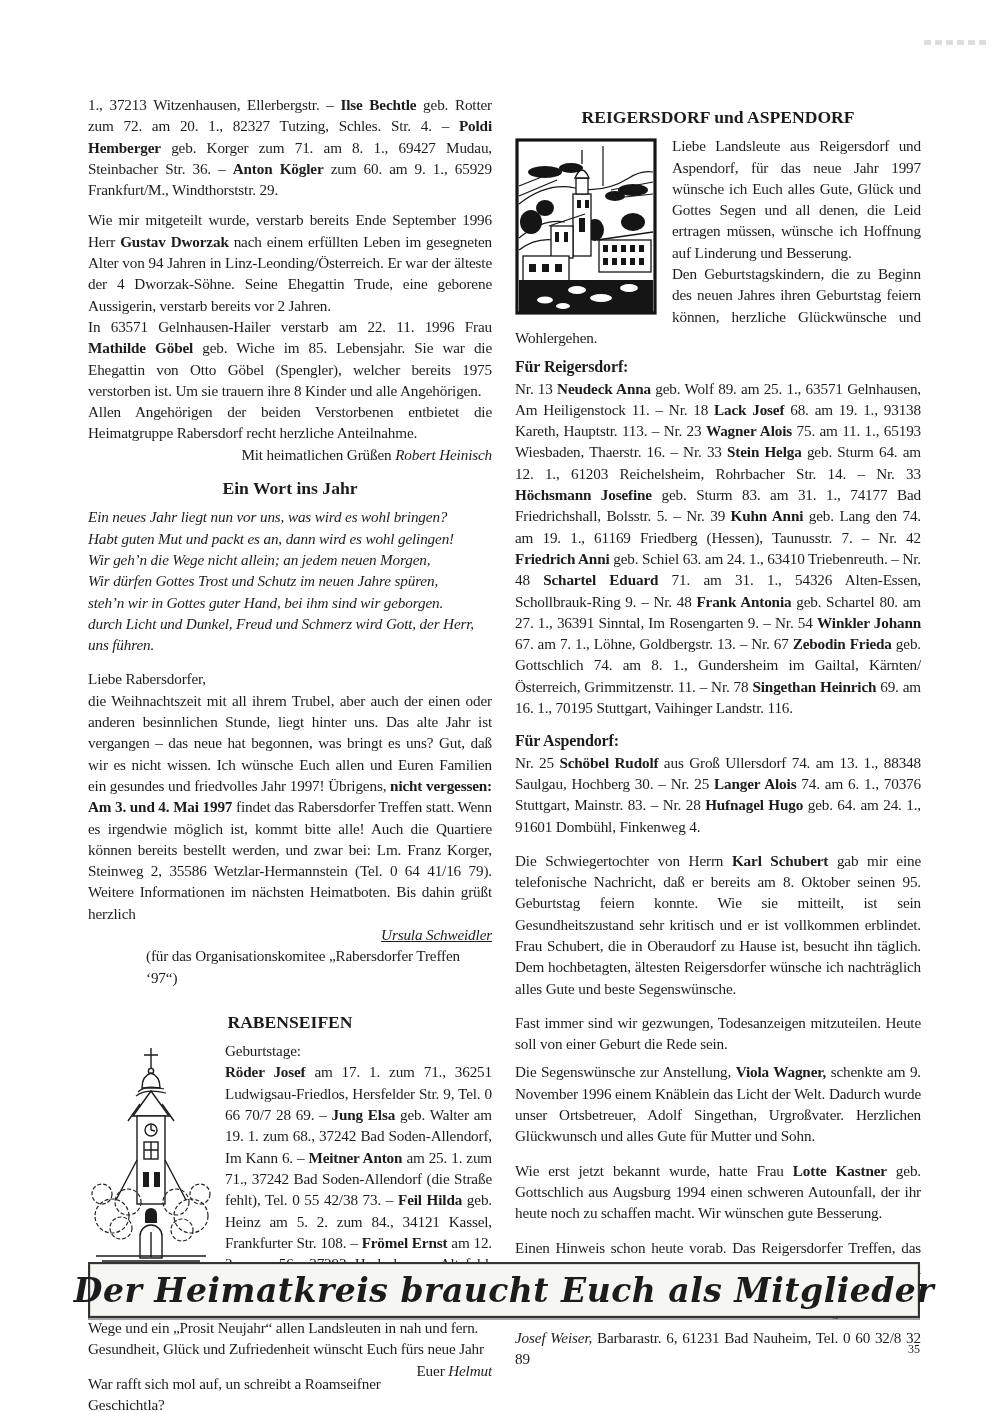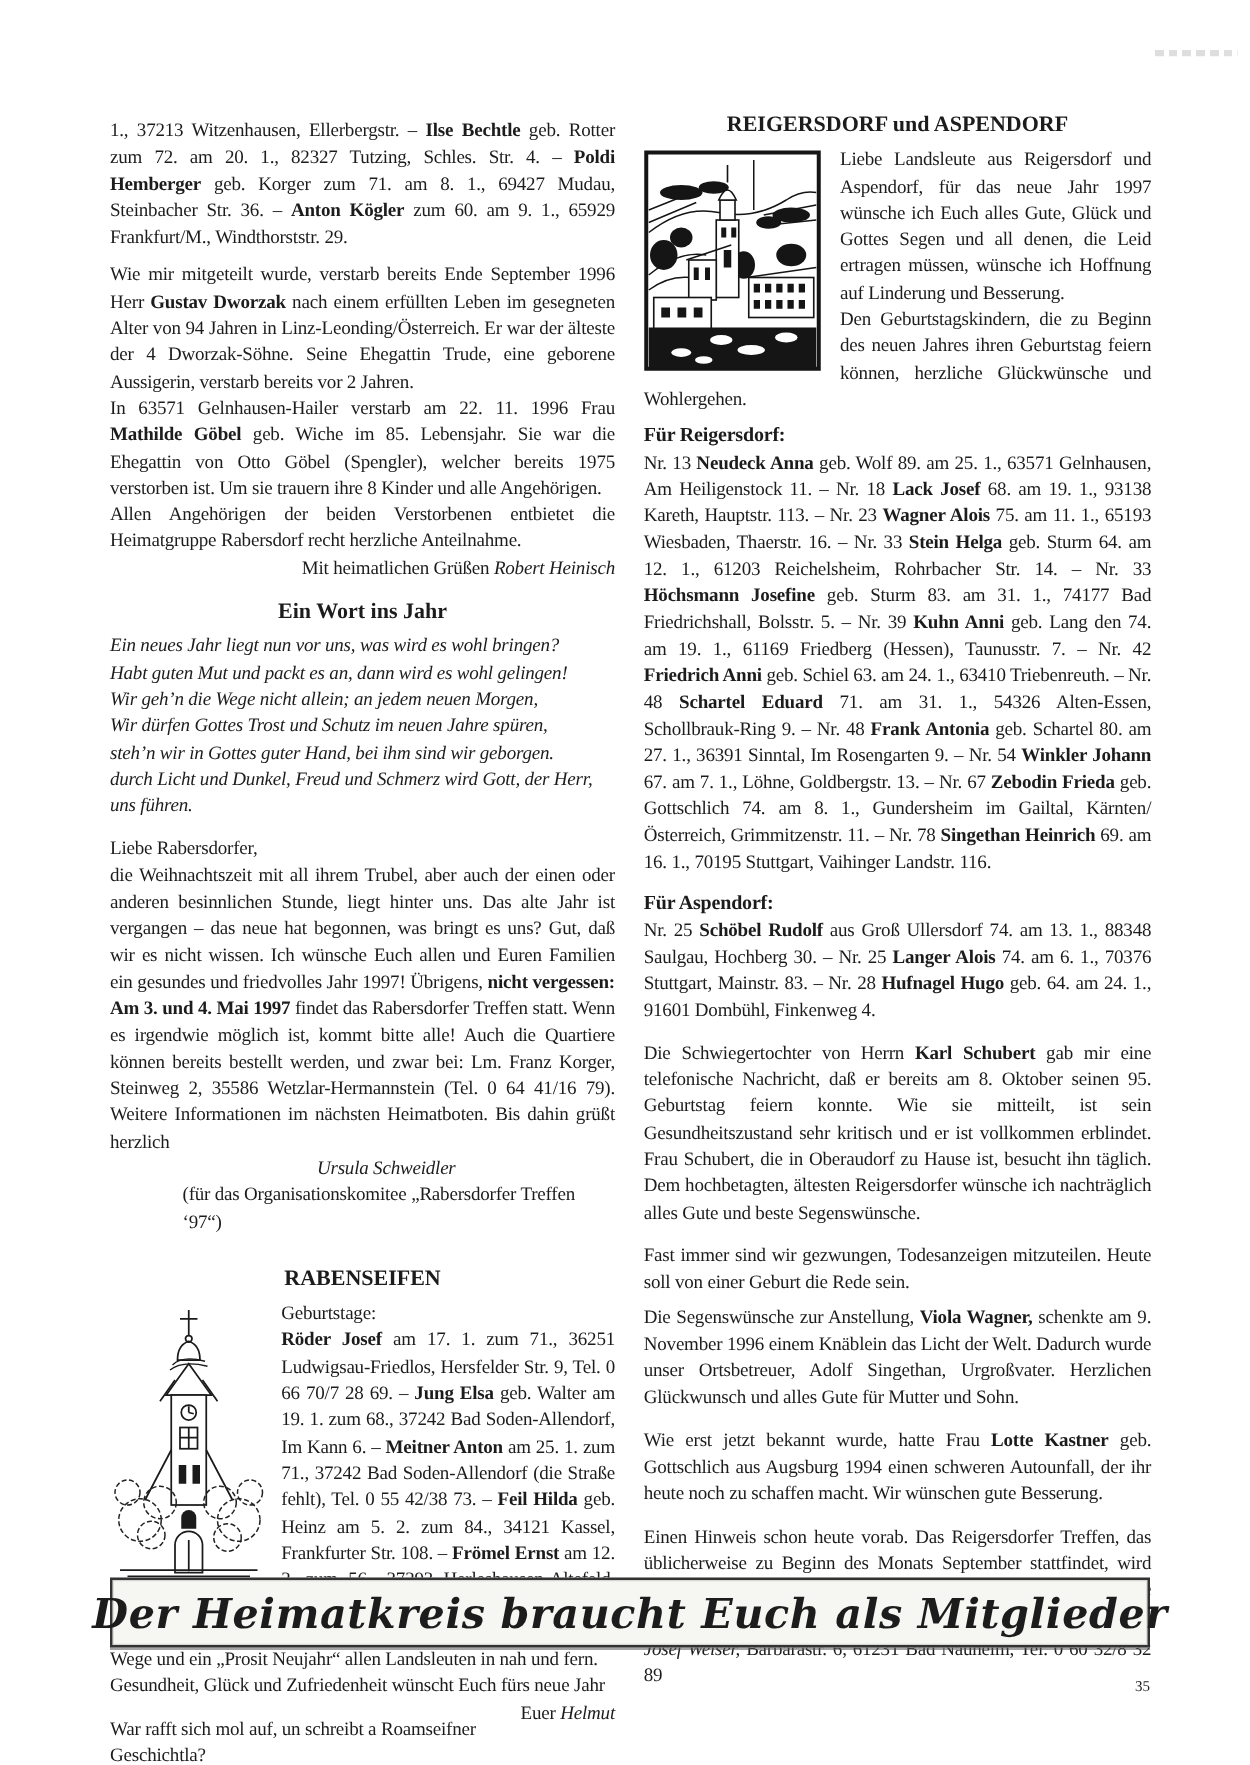--- a/index.html
+++ b/index.html
@@ -6,25 +6,25 @@
     --ink:#1c1c1c; --paper:#ffffff; --banner_border:#333333; --banner_bg:#f6f6f3;
   }
   html,body{margin:0;padding:0;}
   body{
     width:1000px;height:1412px;position:relative;background:var(--paper);
     color:var(--ink);font-family:"Liberation Serif",serif;overflow:hidden;
   }
   .col{position:absolute;font-size:15.2px;line-height:21.3px;letter-spacing:-0.15px;
        text-align:justify;-webkit-hyphens:auto;hyphens:auto;}
   #left-col{left:88px;top:94px;width:404px;}
-  #right-col{left:515px;top:76px;width:406px;}
+  #right-col{left:515px;top:94px;width:406px;}
   .para{margin:0;text-align:justify;}
   .left{text-align:left;}
   .right{text-align:right;}
-  .ind1{padding-left:38px;text-align:center;}
+  .ind1{padding-left:38px;text-align:right;text-decoration:underline;}
   .ind2{padding-left:58px;text-align:left;}
   .clear{clear:both;}
   .heading{font-size:17.6px;font-weight:bold;text-align:center;margin:13px 0 7px;letter-spacing:0;}
   .subheading{font-size:16px;font-weight:bold;text-align:left;margin:8px 0 0;clear:both;}
   .poem{font-style:italic;text-align:left;}
   .b{font-weight:bold;}
   .i{font-style:italic;}
   .flr{float:right;}
   .fig{float:left;}
   .fig-village{width:142px;height:177px;margin:3px 15px 4px 0;}

